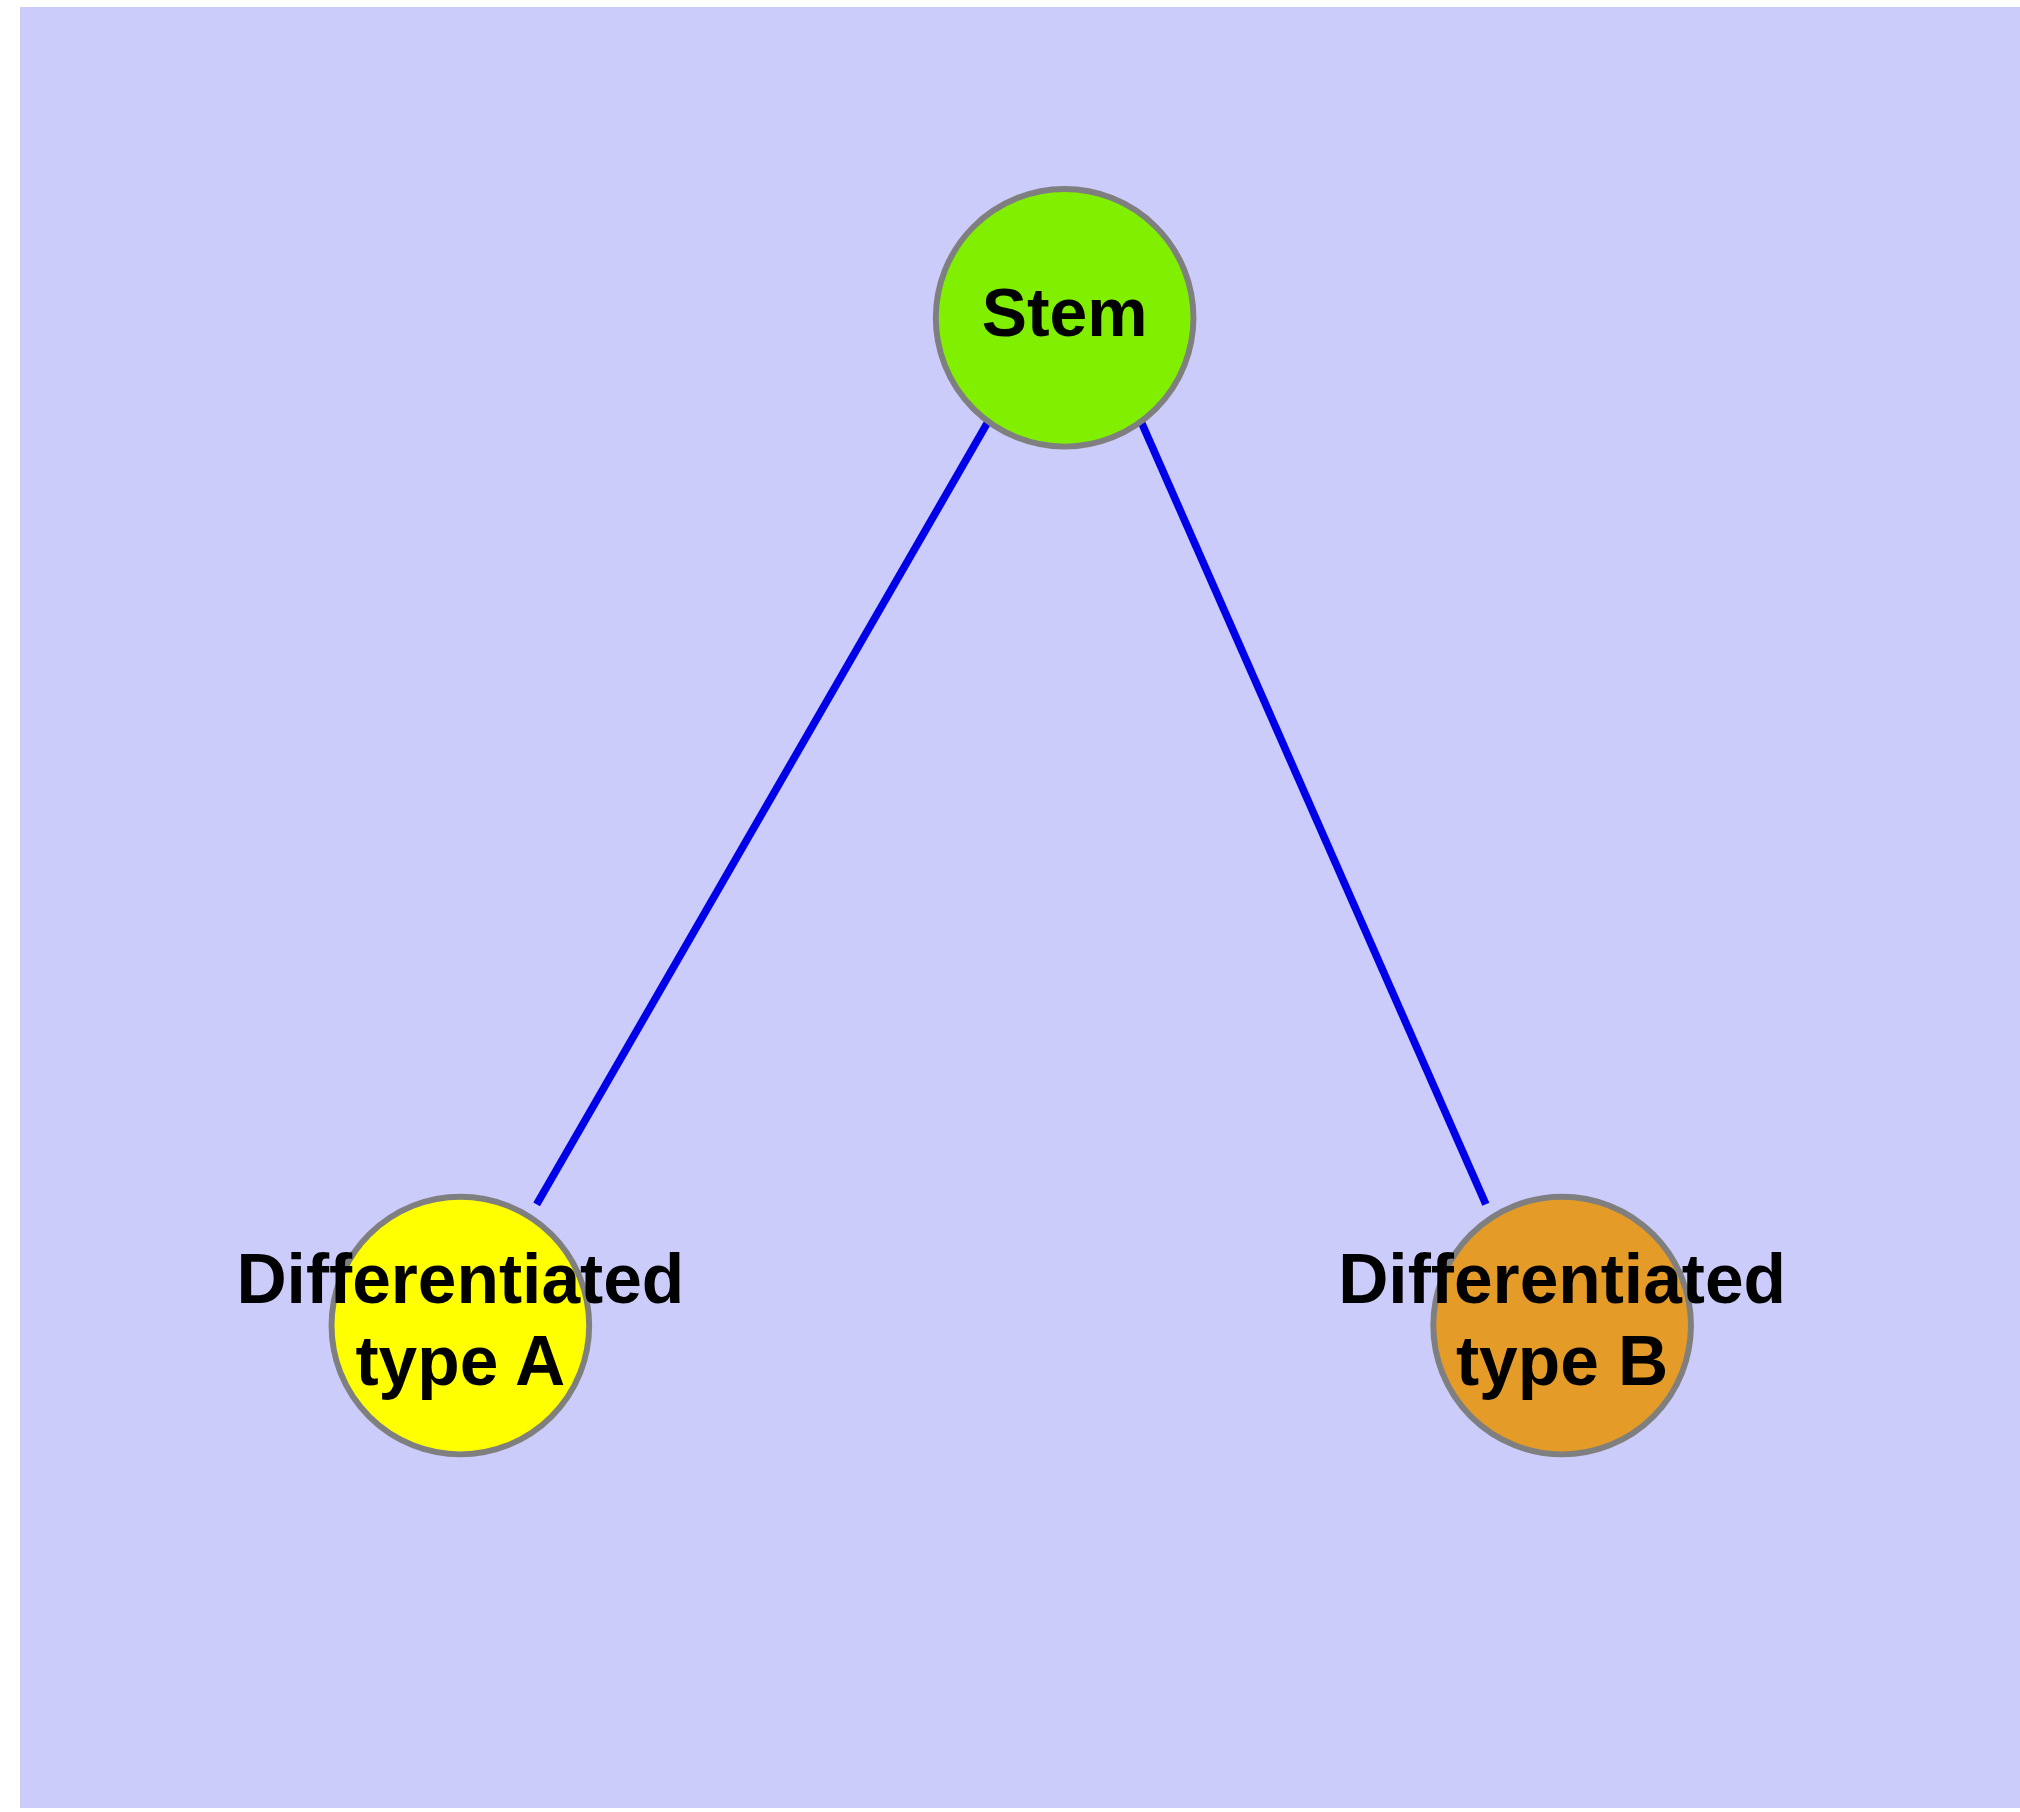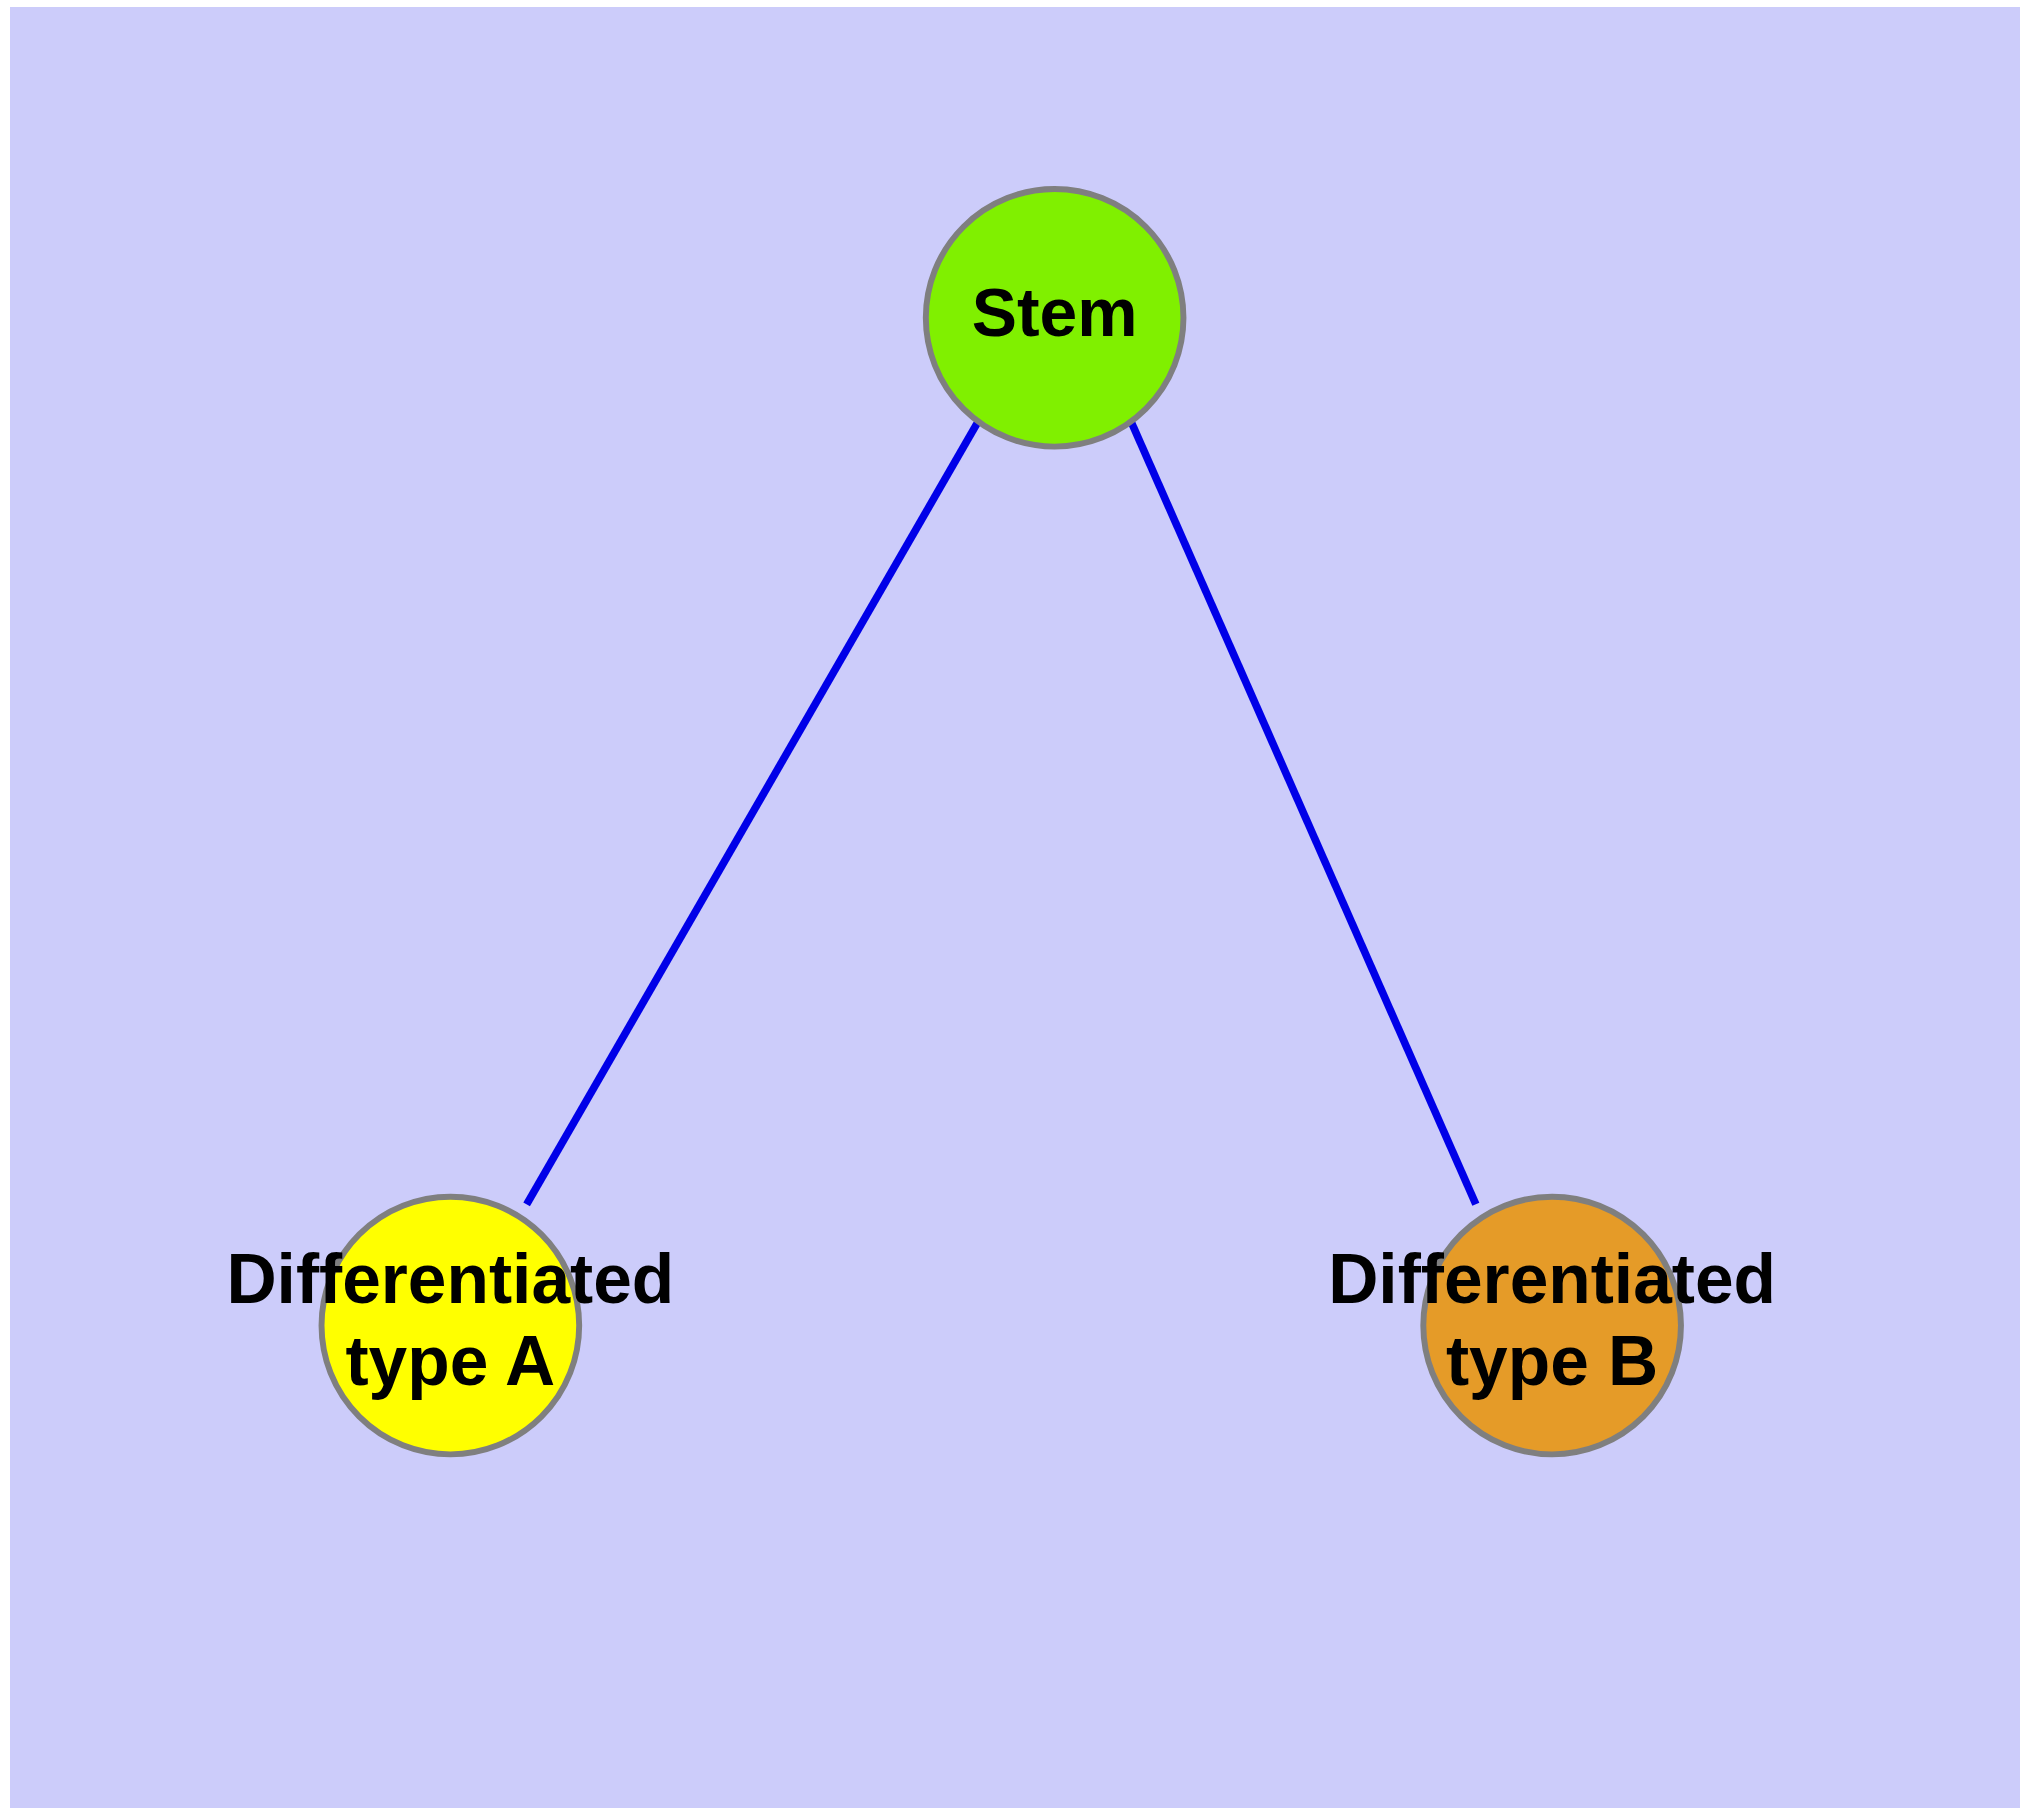--- a/index.html
+++ b/index.html
@@ -8,21 +8,21 @@
     background: #ffffff;
   }
   body {
     width: 2021px;
     height: 1812px;
     overflow: hidden;
     font-family: "Liberation Sans", sans-serif;
   }
   #canvas {
     position: absolute;
-    left: 6px;
+    left: 16px;
     top: 0;
     width: 1612px;
     height: 1812px;
     background: #ffffff;
     padding-left: 12px;
   }
   #plot-area {
     position: absolute;
     left: 4.2px;
     top: 6.8px;

